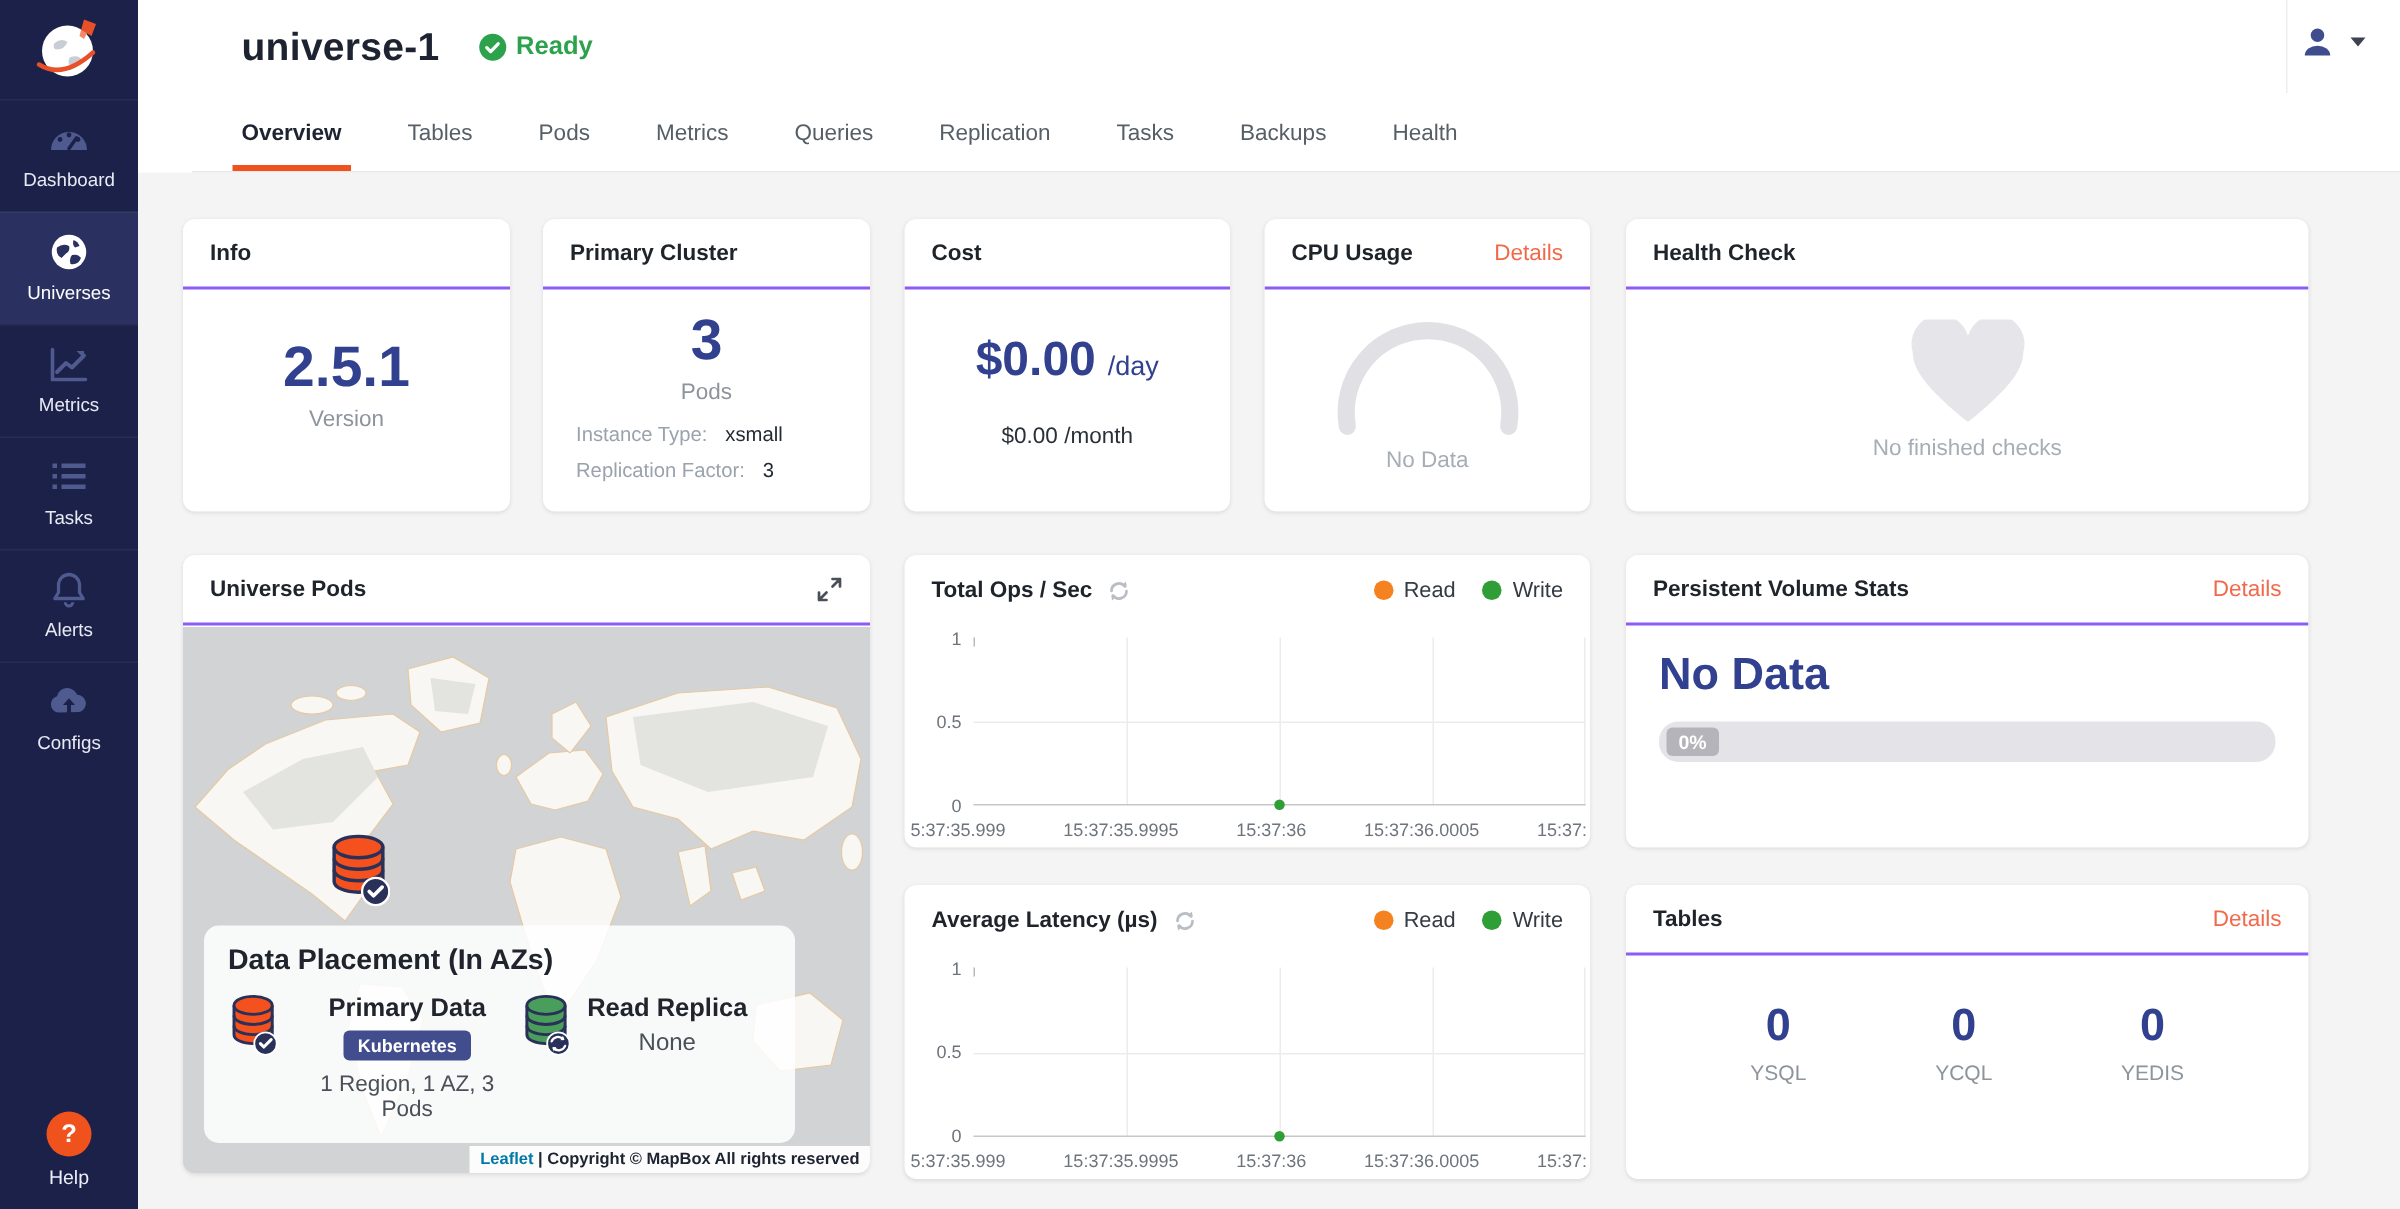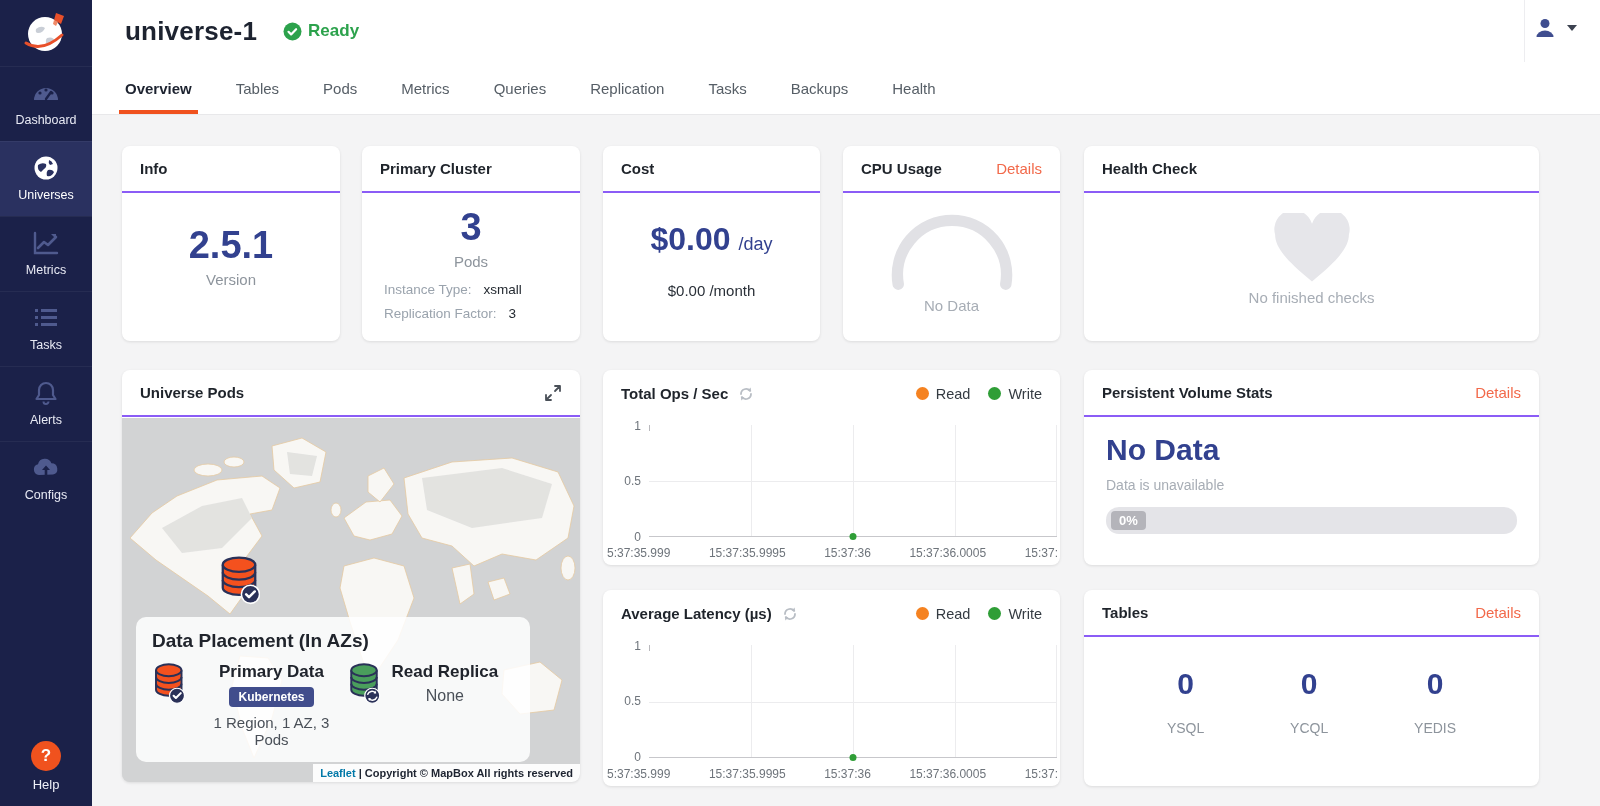--- a/index.html
+++ b/index.html
@@ -9,21 +9,21 @@
   
   .sidebar { position:absolute; left:0; top:0; width:92px; height:806px; background:#1b2149; z-index:30; }
   .logo { height:66px; display:flex; align-items:center; justify-content:center; }
   .nav-item { padding:13px 2px 14px; text-align:center; color:#e8eaf4; font-size:12.5px; cursor:pointer; border-top:1px solid rgba(255,255,255,.05); }
   .nav-item .ic { display:block; height:26px; margin:0 auto 7px; }
   .nav-item.active { background:#2a3160; color:#ffffff; }
   .help-item { position:absolute; bottom:14px; left:0; width:100%; text-align:center; color:#eef0f8; font-size:13px; cursor:pointer; }
   .help-item .qmark { width:30px; height:30px; border-radius:50%; background:#f0521e; color:#fff; font-weight:bold; font-size:17px; line-height:30px; margin:0 auto 6px; }
 
   
-  .header { position:absolute; left:92px; top:0; width:1508px; height:115px; background:#ffffff; z-index:20; }
+  .header { position:absolute; left:92px; top:0; width:1508px; height:115px; background:#ffffff; z-index:20;padding-left:36px; }
   .header-top { position:relative; height:62px; display:flex; align-items:center; }
   .uni-title { font-size:26px; font-weight:bold; color:#1d2330; margin-left:33px; letter-spacing:.2px; }
   .ready-badge { display:flex; align-items:center; gap:6px; margin-left:26px; color:#2ca24c; font-size:17px; font-weight:bold; }
   .user-box { position:absolute; right:23px; top:16px; display:flex; align-items:center; gap:10px; cursor:pointer; }
   .user-divider { position:absolute; right:75px; top:0; width:1px; height:62px; background:#ededf0; }
   .caret { width:0; height:0; border-left:5px solid transparent; border-right:5px solid transparent; border-top:6px solid #3c4250; }
   .tabs-row { position:relative; height:53px; border-bottom:1px solid #e8e8ea; display:flex; align-items:center; padding-left:33px; gap:44px; }
   .tab { font-size:15px; color:#565e66; cursor:pointer; position:relative; height:100%; display:flex; align-items:center; }
   .tab.active { color:#1d2330; font-weight:bold; }
   .tab.active::after { content:""; position:absolute; left:-6px; right:-6px; bottom:0; height:4px; background:#f0521e; }
@@ -76,21 +76,21 @@
   .pv-body { padding:16px 22px; }
   .pv-headline { font-size:30px; font-weight:bold; color:#32418f; }
   .pv-sub { margin-top:10px; font-size:14px; color:#a7adb5; }
   .pv-bar { margin-top:14px; height:27px; background:#e4e4e8; border-radius:13px; display:flex; align-items:center; padding:0 5px; }
   .pv-chip { background:#b4b4ba; color:#ffffff; font-size:13px; font-weight:bold; border-radius:4px; padding:2px 8px; }
 
   
   .tables-body { display:flex; justify-content:space-around; padding:30px 40px 0; }
   .tbl-item { text-align:center; }
   .tbl-value { font-size:30px; font-weight:bold; color:#32418f; }
-  .tbl-label { margin-top:19px; font-size:14px; color:#8d949c; }
+  .tbl-label { margin-top:6px; font-size:14px; color:#8d949c; }
 
   
   .map-wrap { position:absolute; left:0; right:0; top:48px; bottom:0; background:#d2d3d4; cursor:grab; }
   .map-svg { position:absolute; left:0; top:0; }
   .placement { position:absolute; left:14px; bottom:20px; width:394px; background:rgba(255,255,255,.85); border-radius:10px; padding:13px 16px 14px; }
   .placement-title { font-size:19px; font-weight:bold; color:#20242c; margin-bottom:10px; }
   .placement-cols { display:flex;text-align:center; }
   .pcol { display:flex; gap:10px; }
   .pcol1 { width:54%; }
   .pname { font-size:17px; font-weight:bold; color:#20242c; }
@@ -415,21 +415,20 @@
     </div>
   </div>
 
   <div class="card" style="left:992px; top:255px; width:455px; height:195px;">
     <div class="card-hdr">
       <span class="card-title">Persistent Volume Stats</span>
       <span class="details-link">Details</span>
     </div>
     <div class="pv-body">
       <div class="pv-headline">No Data</div>
-      <div class="pv-sub">Data is unavailable</div>
       <div class="pv-bar">
         <span class="pv-chip">0%</span>
       </div>
     </div>
   </div>
 
   <div class="card" style="left:511px; top:475px; width:457px; height:196px;">
     <div class="card-hdr" style="border-bottom:none;">
       <div class="chart-hdr-left">
         <span class="card-title">Average Latency (µs)</span>

